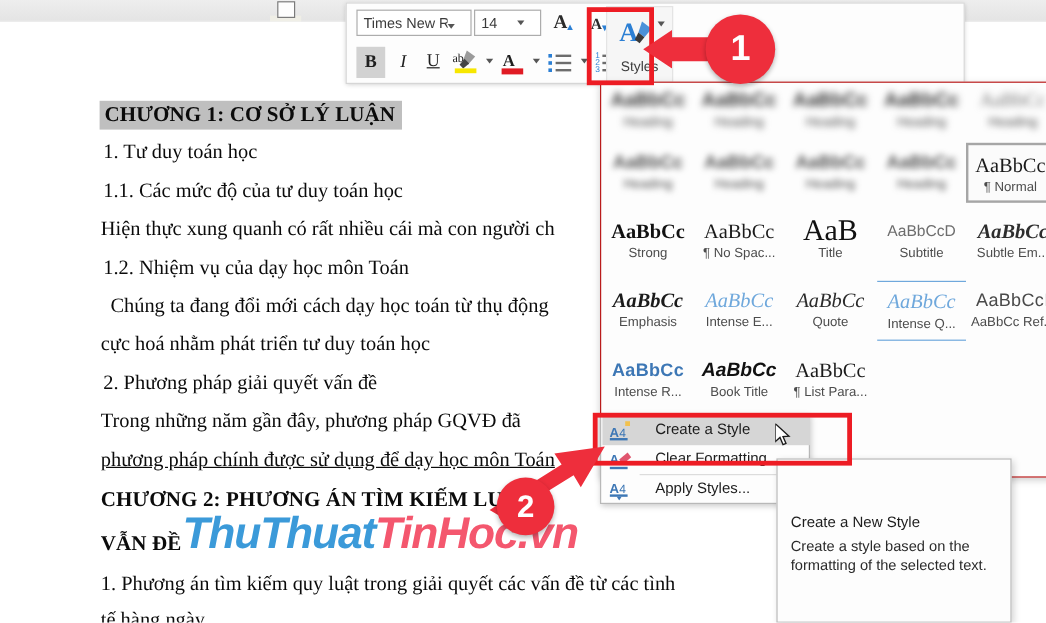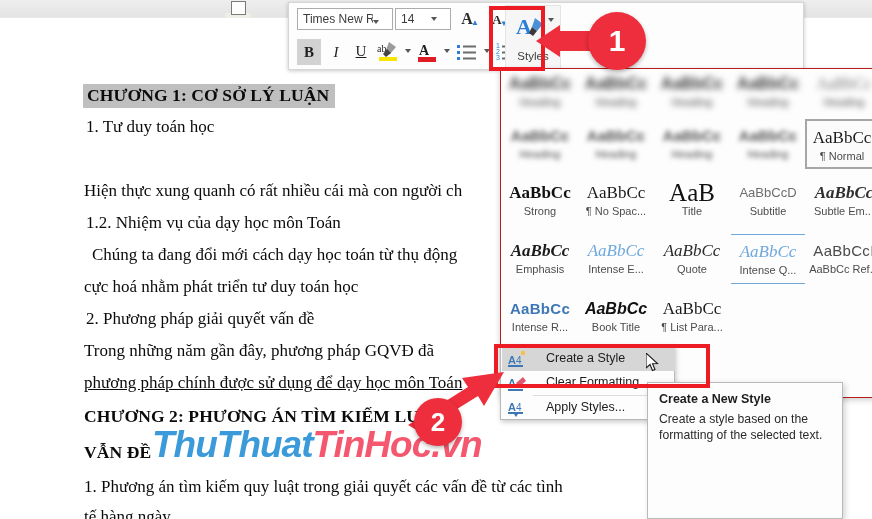--- a/index.html
+++ b/index.html
@@ -104,21 +104,21 @@
   .menu-item.hover{background:#d6d6d6;}
   .menu-sep{position:absolute;left:32px;top:49px;width:140px;height:1px;background:#dcdcdc;}
 
   
   .tooltip{
     position:absolute;left:647px;top:382px;width:196px;height:137px;
     background:#fdfdfd;border:1px solid #b9b9b9;box-sizing:border-box;
     box-shadow:2px 2px 6px rgba(0,0,0,.18);
     padding:9px 11px 0 11px;
   }
-  .tt-title{font-size:12.5px;font-weight:bold;color:#1d1d1d;margin-bottom:5px;}
+  .tt-title{font-size:12.5px;font-weight:normal;color:#1d1d1d;margin-bottom:5px;margin-top:36px;}
   .tt-body{font-size:12.2px;color:#2b2b2b;line-height:16px;}
   .tt-body p{margin:0 0 12px 0;}
 
   
   .redbox{position:absolute;border:4px solid #ed1c24;box-sizing:border-box;}
   .redbox1{left:489px;top:6px;width:56px;height:65px;}
   .redbox2{left:494px;top:344px;width:216px;height:44px;}
   .badge{
     position:absolute;border-radius:50%;background:#ee2e3c;color:#fff;
     font-family:"Liberation Sans",sans-serif;font-weight:bold;text-align:center;
@@ -148,20 +148,21 @@
 
   <div class="ruler">
     <div class="ruler-inner"></div>
     <div class="ruler-tab"></div>
     <div class="indent-marker"></div>
   </div>
 
   <div class="doc">
     <div class="doc-line heading hl" style="left:83px;top:66px;">CHƯƠNG 1: CƠ SỞ LÝ LUẬN</div>
     <div class="doc-line body-line" style="left:86px;top:99px;">1. Tư duy toán học</div>
+    <div class="doc-line body-line" style="left:86px;top:131px;">1.1. Các mức độ của tư duy toán học</div>
     <div class="doc-line body-line" style="left:84px;top:163px;">Hiện thực xung quanh có rất nhiều cái mà con người ch</div>
     <div class="doc-line body-line" style="left:86px;top:195px;">1.2. Nhiệm vụ của dạy học môn Toán</div>
     <div class="doc-line body-line" style="left:92px;top:227px;">Chúng ta đang đổi mới cách dạy học toán từ thụ động</div>
     <div class="doc-line body-line" style="left:84px;top:259px;">cực hoá nhằm phát triển tư duy toán học</div>
     <div class="doc-line body-line" style="left:86px;top:291px;">2. Phương pháp giải quyết vấn đề</div>
     <div class="doc-line body-line" style="left:84px;top:323px;">Trong những năm gần đây, phương pháp GQVĐ đã</div>
     <div class="doc-line body-line" style="left:84px;top:355px;text-decoration:underline;">phương pháp chính được sử dụng để dạy học môn Toán</div>
     <div class="doc-line heading" style="left:84px;top:388px;">CHƯƠNG 2: PHƯƠNG ÁN TÌM KIẾM       LUẬT</div>
     <div class="doc-line heading" style="left:84px;top:424px;">VẪN ĐỀ</div>
     <div class="doc-line body-line" style="left:84px;top:459px;">1. Phương án tìm kiếm quy luật trong giải quyết các vấn đề từ các tình</div>

